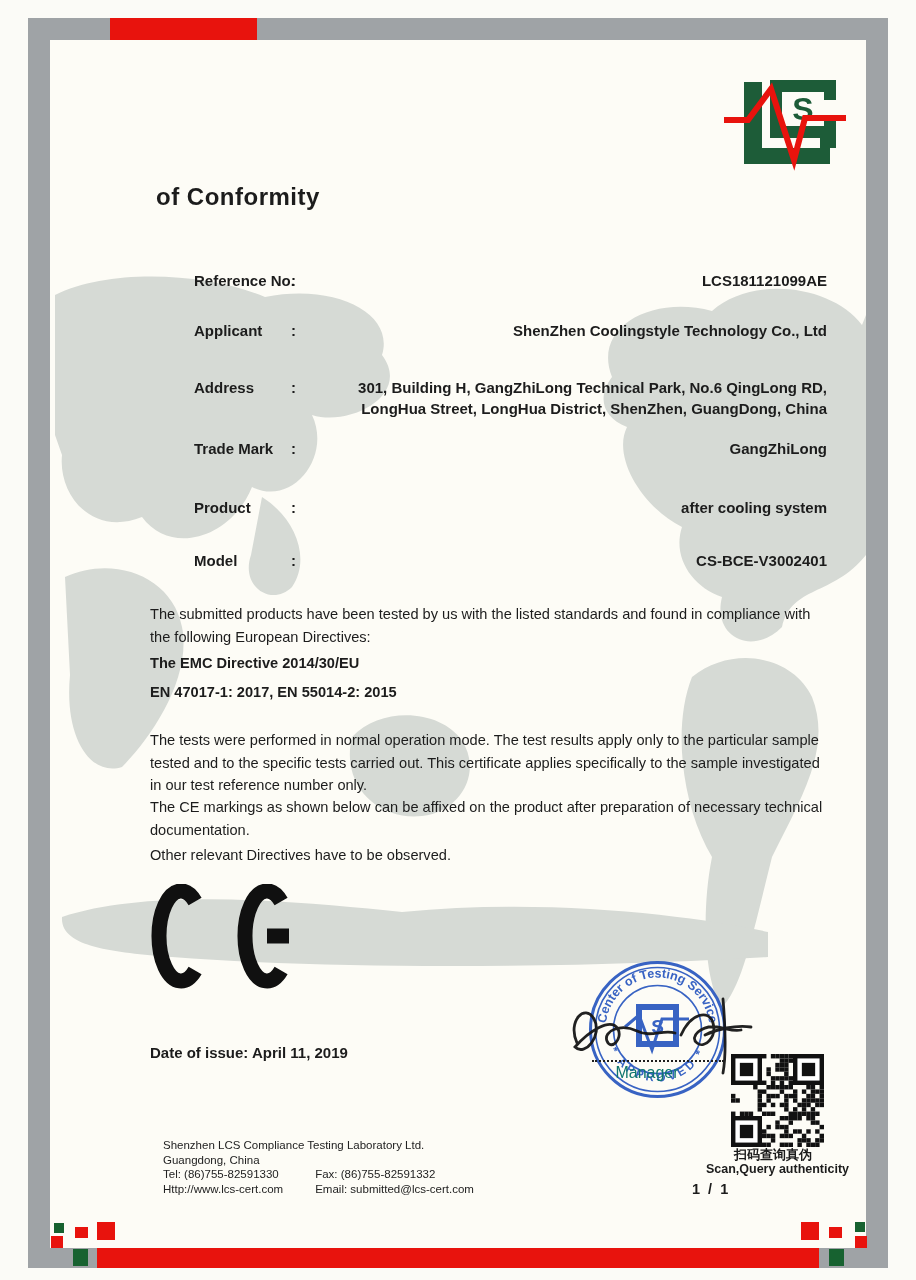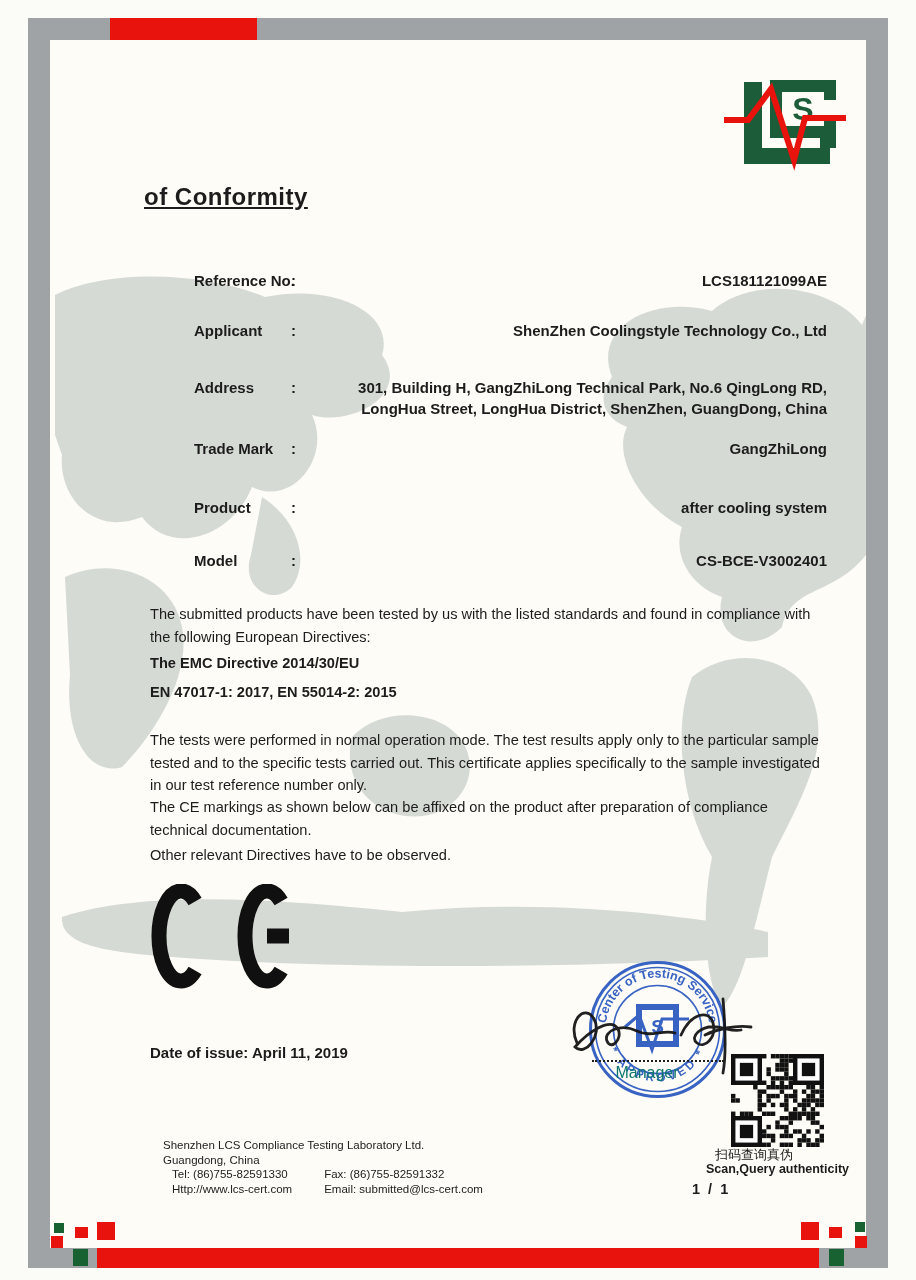--- a/index.html
+++ b/index.html
@@ -8,36 +8,36 @@
   .abs{position:absolute;}
   
   .frame{background:#9fa3a6;}
   .page{left:50px;top:40px;width:816px;height:1208px;background:#fdfcf6;}
   .deco-red{background:#e8130d;}
   .deco-green{background:#176230;}
   
   .map{opacity:1;}
   
   .title1{left:162px;top:141px;font-size:35px;font-weight:bold;letter-spacing:1px;}
-  .title2{left:144px;top:183px;font-size:24px;font-weight:bold;letter-spacing:.5px;text-decoration:underline;}
+  .title2{left:156px;top:183px;font-size:24px;font-weight:bold;letter-spacing:.5px;}
   .field{left:150px;width:672px;font-size:15px;font-weight:bold;line-height:21px;}
   .field .lbl{position:absolute;left:0;top:0;margin-left:44px;}
   .field .col{position:absolute;left:141px;top:0;}
   .field .val{position:absolute;left:155px;top:0;width:522px;text-align:right;}
   .body-txt{left:150px;width:676px;font-size:14.6px;line-height:22.5px;}
   .bold{font-weight:bold;}
   .date-line{left:150px;top:1044px;font-size:15px;font-weight:bold;}
   .dotline{left:592px;top:1060px;width:132px;border-top:2.5px dotted #1e1e1e;height:0;}
   .manager{left:582px;top:1064px;width:130px;text-align:center;font-size:16px;color:#0f766e;}
   .qr-wrap{left:731px;top:1054px;width:94px;height:94px;}
-  .qr-cn{left:715px;top:1146px;width:125px;text-align:left;font-size:13px;font-weight:normal;}
+  .qr-cn{left:687px;top:1146px;width:125px;text-align:right;font-size:13px;font-weight:bold;}
   .qr-en{left:695px;top:1162px;width:165px;text-align:center;font-size:12.5px;font-weight:bold;}
   .pagenum{left:692px;top:1181px;font-size:14.5px;font-weight:bold;letter-spacing:2px;}
   .footer{left:163px;top:1138px;width:560px;font-size:11.5px;line-height:14.6px;color:#222;}
-  .footer .row span:first-child{display:inline-block;width:149px;margin-left:9px;}
+  .footer .row span:first-child{display:inline-block;width:149px;}
   .stamp{opacity:.93;}
   .sig{opacity:.95;}
 </style>
 </head>
 <body>
 
 <div class="canvas">
 
   <div class="abs frame" style="left:28px;top:18px;width:860px;height:22px;"></div>
   <div class="abs frame" style="left:28px;top:18px;width:22px;height:1250px;"></div>
@@ -98,21 +98,21 @@
   <div class="abs field" style="top:550px;">
     <span class="lbl">Model</span>
     <span class="col">:</span>
     <span class="val">CS-BCE-V3002401</span>
   </div>
 
   <div class="abs body-txt" style="top:603px;">The submitted products have been tested by us with the listed standards and found in compliance with the following European Directives:</div>
   <div class="abs body-txt bold" style="top:652px;">The EMC Directive 2014/30/EU</div>
   <div class="abs body-txt bold" style="top:681px;">EN 47017-1: 2017, EN 55014-2: 2015</div>
   <div class="abs body-txt" style="top:729px;">The tests were performed in normal operation mode. The test results apply only to the particular sample tested and to the specific tests carried out. This certificate applies specifically to the sample investigated in our test reference number only.</div>
-  <div class="abs body-txt" style="top:796px;">The CE markings as shown below can be affixed on the product after preparation of compliance technical documentation.</div>
+  <div class="abs body-txt" style="top:796px;">The CE markings as shown below can be affixed on the product after preparation of necessary technical documentation.</div>
   <div class="abs body-txt" style="top:844px;">Other relevant Directives have to be observed.</div>
 
   <svg class="abs" style="left:148px;top:884px;" width="160" height="105" viewBox="0 0 160 105">
     <g fill="none" stroke="#101010" stroke-width="15" stroke-linecap="butt">
       <path d="M47.1,17.5 A 22,45 0 1 0 47.1,86.5"></path>
       <path d="M133.1,17.5 A 22,45 0 1 0 133.1,86.5"></path>
       <path d="M119,52 H141"></path>
     </g>
   </svg>
 

